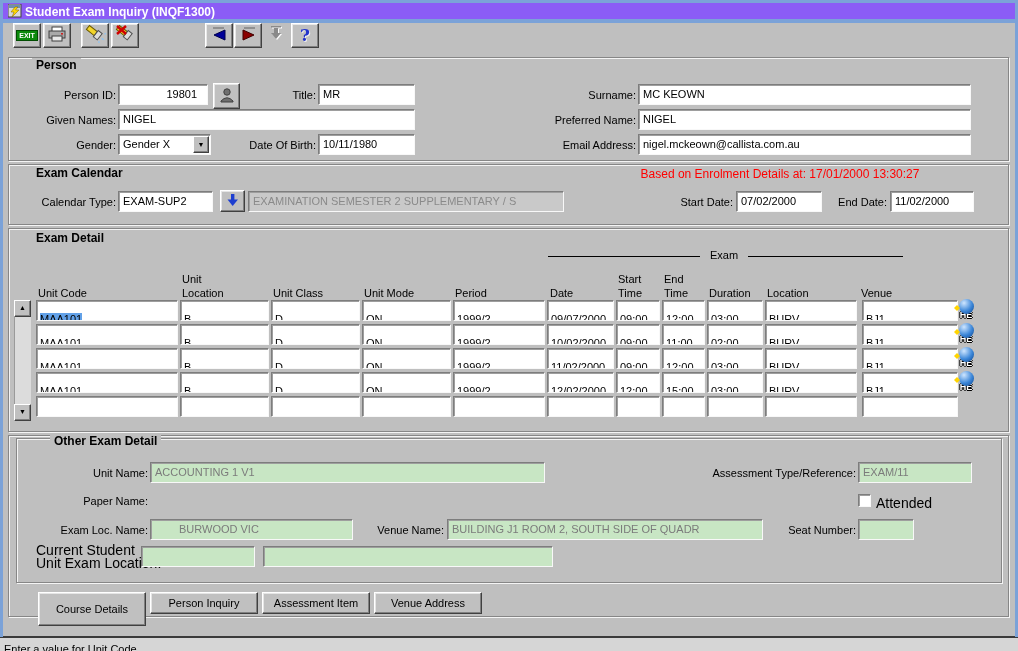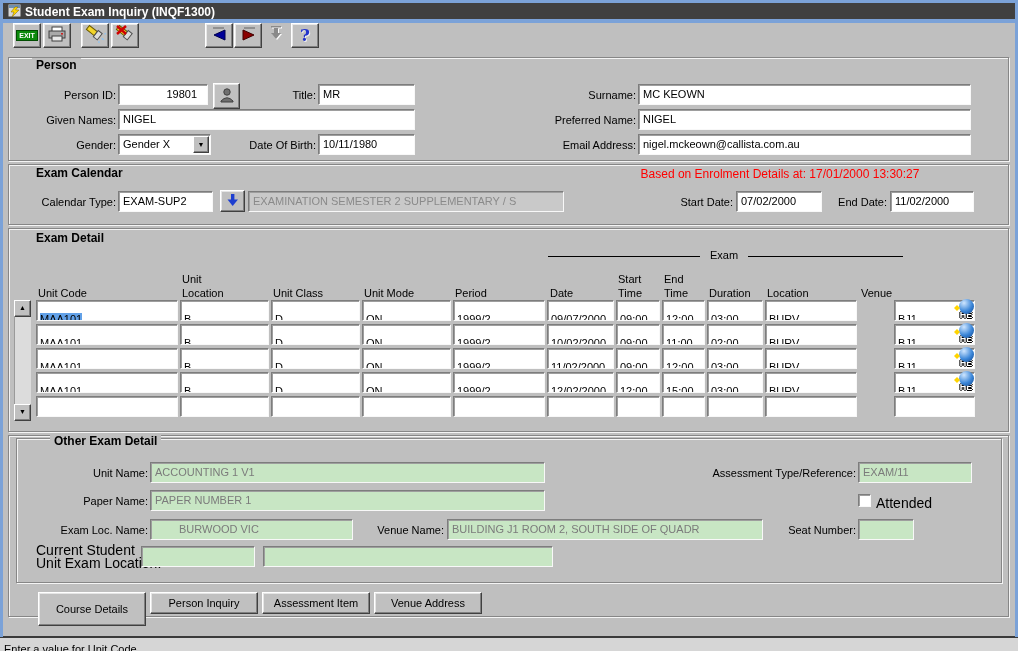--- a/index.html
+++ b/index.html
@@ -1,20 +1,20 @@
 <!DOCTYPE html>
 <html><head>
 <meta charset="utf-8">
 <style>
   * { box-sizing: border-box; margin: 0; padding: 0; }
   body { width:1018px; height:651px; background:#bfbfbf; font-family:"Liberation Sans", sans-serif; overflow:hidden; }
   #window { position:relative; width:1018px; height:651px; background:#bfbfbf; overflow:hidden; }
   
   .frame { position:absolute; left:0; top:0; width:1018px; height:637px; border:3px solid #7ba2d8; border-bottom:none; pointer-events:none; z-index:50; }
-  .titlebar { position:absolute; left:3px; top:3px; width:1012px; height:16px; background:#404040; color:#fff; z-index:40; }
+  .titlebar { position:absolute; left:3px; top:3px; width:1012px; height:16px; background:#8b5cf6; color:#fff; z-index:40; }
   .titlebar-strip { position:absolute; left:3px; top:19px; width:1012px; height:4px; background:#7ba2d8; z-index:40; }
   .title-text { position:absolute; left:22px; top:2px; font-size:12px; font-weight:bold; white-space:nowrap; }
   .title-icon { position:absolute; left:5px; top:1px; }
 
   
   .tbtn { position:absolute; top:23px; width:28px; height:25px; background:#c0c0c0;
           border:1px solid; border-color:#ffffff #404040 #404040 #ffffff;
           box-shadow: inset -1px -1px 0 #808080, inset 1px 1px 0 #e8e8e8;
           display:flex; align-items:center; justify-content:center; }
   .tflat { position:absolute; top:23px; width:26px; height:25px; display:flex; align-items:center; justify-content:center; }
@@ -46,21 +46,21 @@
 
   .notice { position:absolute; font-size:12px; color:#ff0000; white-space:nowrap; }
 
   
   .h { position:absolute; font-size:11px; color:#000; white-space:nowrap; }
   .cell { position:absolute; height:21px; background:#fff; border:1px solid; border-color:#7d7d7d #f8f8f8 #f8f8f8 #7d7d7d;
           box-shadow: inset 1px 1px 0 #9e9e9e; font-size:11px; line-height:19px; padding:9px 3px;
           white-space:nowrap; overflow:hidden; color:#000; }
   .cA{left:36px;width:142px}.cB{left:180px;width:89px}.cC{left:271px;width:89px}.cD{left:362px;width:89px}
   .cE{left:453px;width:92px}.cF{left:547px;width:67px}.cG{left:616px;width:44px}.cH{left:662px;width:43px}
-  .cI{left:707px;width:56px}.cJ{left:765px;width:92px}.cK{left:894px;width:81px}
+  .cI{left:707px;width:56px}.cJ{left:765px;width:92px}.cK{left:862px;width:96px}
   .r0{top:300px}.r1{top:324px}.r2{top:348px}.r3{top:372px}.r4{top:396px}
   .sel { background:#62a1e8; color:#000; }
 
   .hline { position:absolute; height:1px; background:#000; }
 
   
   .sbtn { position:absolute; left:14px; width:17px; height:17px; background:#c0c0c0;
           border:1px solid; border-color:#ffffff #404040 #404040 #ffffff; box-shadow: inset -1px -1px 0 #808080;
           font-size:7px; color:#000; text-align:center; line-height:14px; }
   .strack { position:absolute; left:14px; width:17px; background:#dcdcdc; border-left:1px solid #9a9a9a; }
@@ -336,21 +336,20 @@
   <div class="gbox" style="left:8px;top:435px;width:1001px;height:182px;"></div>
   <div class="gbox" style="left:16px;top:438px;width:986px;height:145px;"></div>
   <div class="gtitle" style="left:50px;top:434px;">Other Exam Detail</div>
 
   <div class="rlab" style="left:60px;top:467px;width:88px;">Unit Name:</div>
   <div class="fld green graytx" style="left:150px;top:462px;width:395px;">ACCOUNTING 1 V1</div>
   <div class="rlab" style="left:660px;top:467px;width:196px;">Assessment Type/Reference:</div>
   <div class="fld green graytx" style="left:858px;top:462px;width:114px;">EXAM/11</div>
 
   <div class="rlab" style="left:60px;top:495px;width:88px;">Paper Name:</div>
-  <div class="fld green graytx" style="left:150px;top:490px;width:395px;">PAPER NUMBER 1</div>
   <div class="checkbox" style="left:858px;top:494px;"></div>
   <div class="lab" style="left:876px;top:495px;">Attended</div>
 
   <div class="rlab" style="left:48px;top:524px;width:100px;">Exam Loc. Name:</div>
   <div class="fld green graytx" style="left:150px;top:519px;width:203px;padding-left:28px;">BURWOOD VIC</div>
   <div class="rlab" style="left:366px;top:524px;width:78px;">Venue Name:</div>
   <div class="fld green graytx" style="left:447px;top:519px;width:316px;">BUILDING J1 ROOM 2, SOUTH SIDE OF QUADR</div>
   <div class="rlab" style="left:770px;top:524px;width:86px;">Seat Number:</div>
   <div class="fld green" style="left:858px;top:519px;width:56px;"></div>
 

